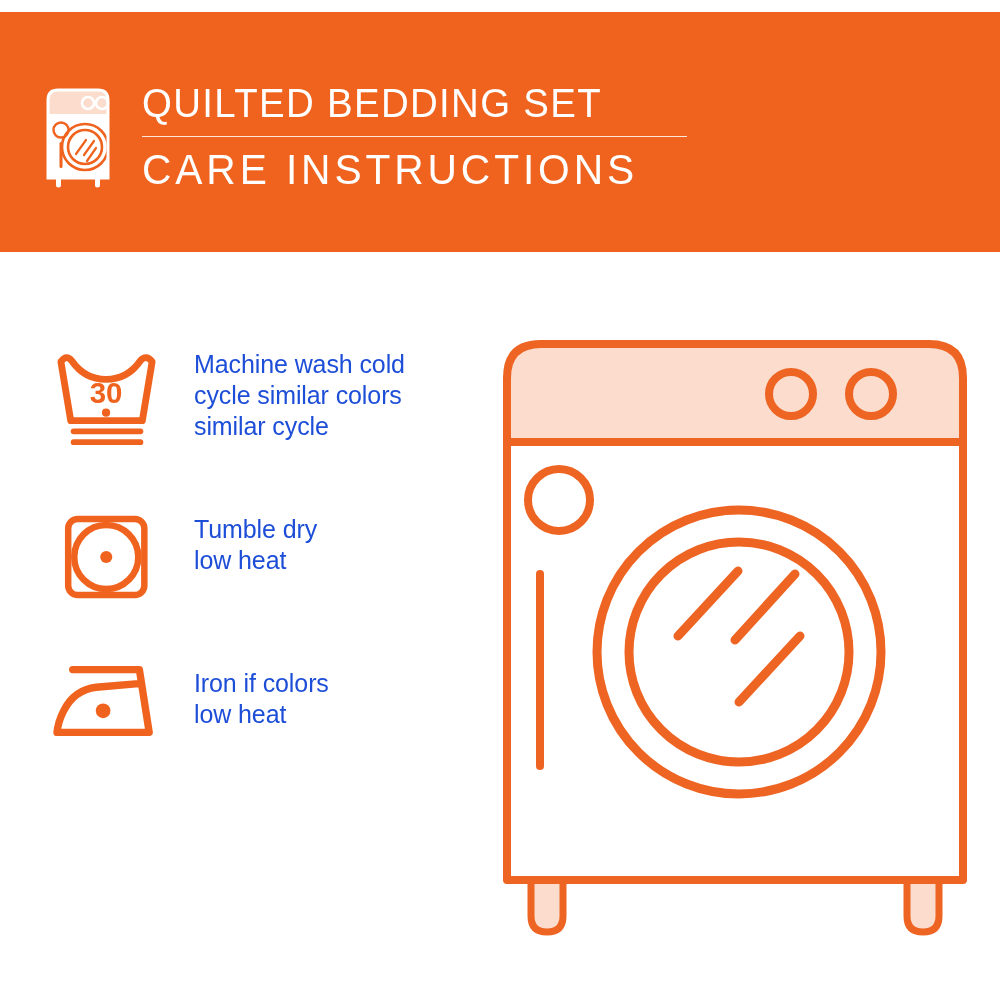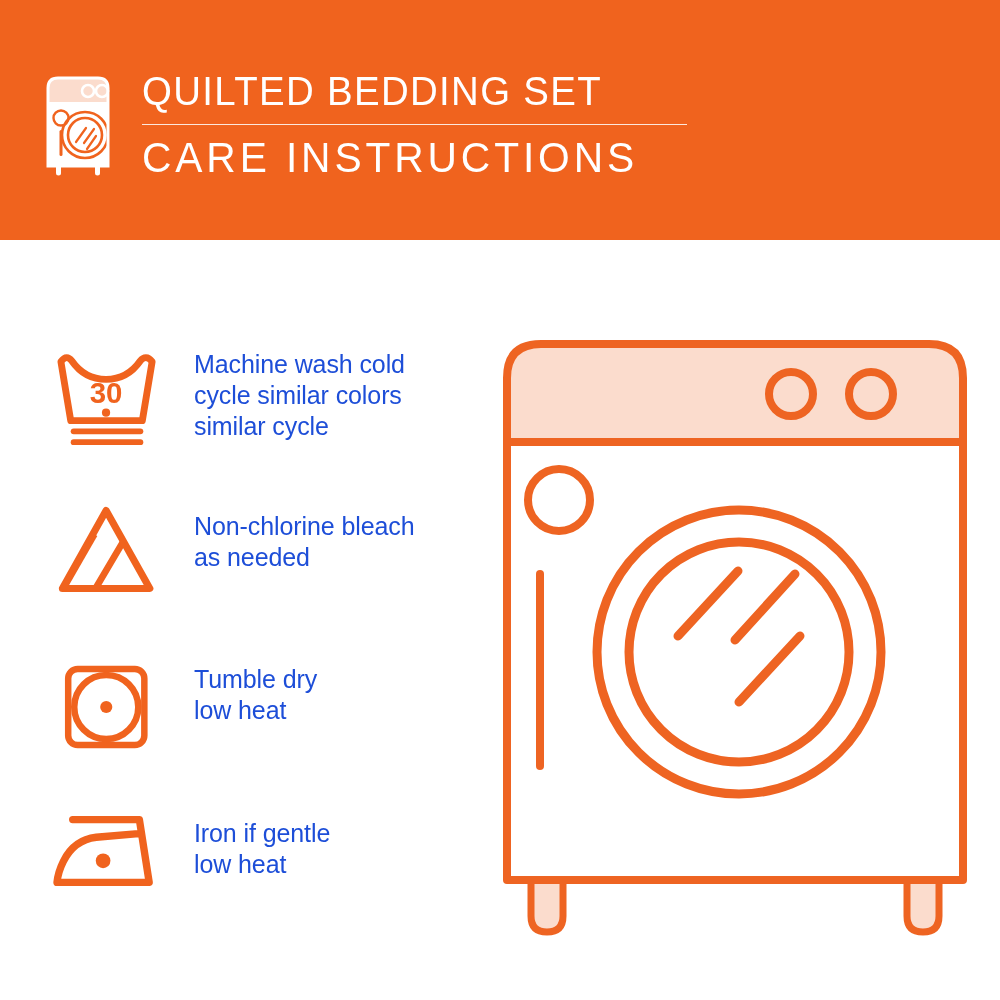--- a/index.html
+++ b/index.html
@@ -16,21 +16,21 @@
     width: 1000px;
     height: 1000px;
     background: #ffffff;
     overflow: hidden;
   }
 
   
   #header-band {
     position: absolute;
     left: 0;
-    top: 0;
+    top: 12px;
     width: 1000px;
     height: 240px;
     background: #F0631E;
   }
   #header-logo {
     position: absolute;
     left: 44px;
     top: 72px;
     width: 72px;
     height: 104px;
@@ -182,34 +182,20 @@
           <rect x="22" y="93" width="74" height="6" rx="3" fill="#F0631E"></rect>
         </svg>
       </div>
       <div class="care-text">
         <span class="ln">Machine wash cold</span>
         <span class="ln">cycle similar colors</span>
         <span class="ln">similar cycle</span>
       </div>
     </div>
 
-    <div class="care-row" id="care-row-1">
-      <div class="care-symbol">
-        <svg viewBox="0 0 120 104" width="114" height="99" aria-hidden="true">
-          <path d="M58 10 L104 92 L12 92 Z" fill="none" stroke="#F0631E" stroke-width="7.5" stroke-linejoin="round"></path>
-
-          <line x1="44" y1="38" x2="14" y2="90" stroke="#F0631E" stroke-width="7" stroke-linecap="square"></line>
-          <line x1="74" y1="46" x2="48" y2="90" stroke="#F0631E" stroke-width="7" stroke-linecap="square"></line>
-        </svg>
-      </div>
-      <div class="care-text">
-        <span class="ln">Non-chlorine bleach</span>
-        <span class="ln">as needed</span>
-      </div>
-    </div>
 
     <div class="care-row" id="care-row-2">
       <div class="care-symbol">
         <svg viewBox="0 0 120 104" width="104" height="90" aria-hidden="true">
           <rect x="14" y="8" width="88" height="88" rx="11" ry="11" fill="none" stroke="#F0631E" stroke-width="7.5"></rect>
           <circle cx="58" cy="52" r="37" fill="none" stroke="#F0631E" stroke-width="7.5"></circle>
           <circle cx="58" cy="52" r="7" fill="#F0631E"></circle>
         </svg>
       </div>
       <div class="care-text">
@@ -220,21 +206,21 @@
 
     <div class="care-row" id="care-row-3">
       <div class="care-symbol">
         <svg viewBox="0 0 120 104" width="118" height="102" aria-hidden="true">
 
           <path d="M24 20 L92 20 L102 84 L8 84 C8 84 12 42 48 38 L94 34" fill="none" stroke="#F0631E" stroke-width="7.5" stroke-linejoin="round" stroke-linecap="round"></path>
           <circle cx="55" cy="62" r="7.5" fill="#F0631E"></circle>
         </svg>
       </div>
       <div class="care-text">
-        <span class="ln">Iron if gentle</span>
+        <span class="ln">Iron if colors</span>
         <span class="ln">low heat</span>
       </div>
     </div>
 
   </div>
 
   <div id="machine-illustration">
     <svg viewBox="0 0 480 610" width="480" height="610" aria-hidden="true">
 
       <path d="M12 112 L12 48 Q12 14 46 14 L434 14 Q468 14 468 48 L468 112 Z" fill="#FBDCCD"></path>

